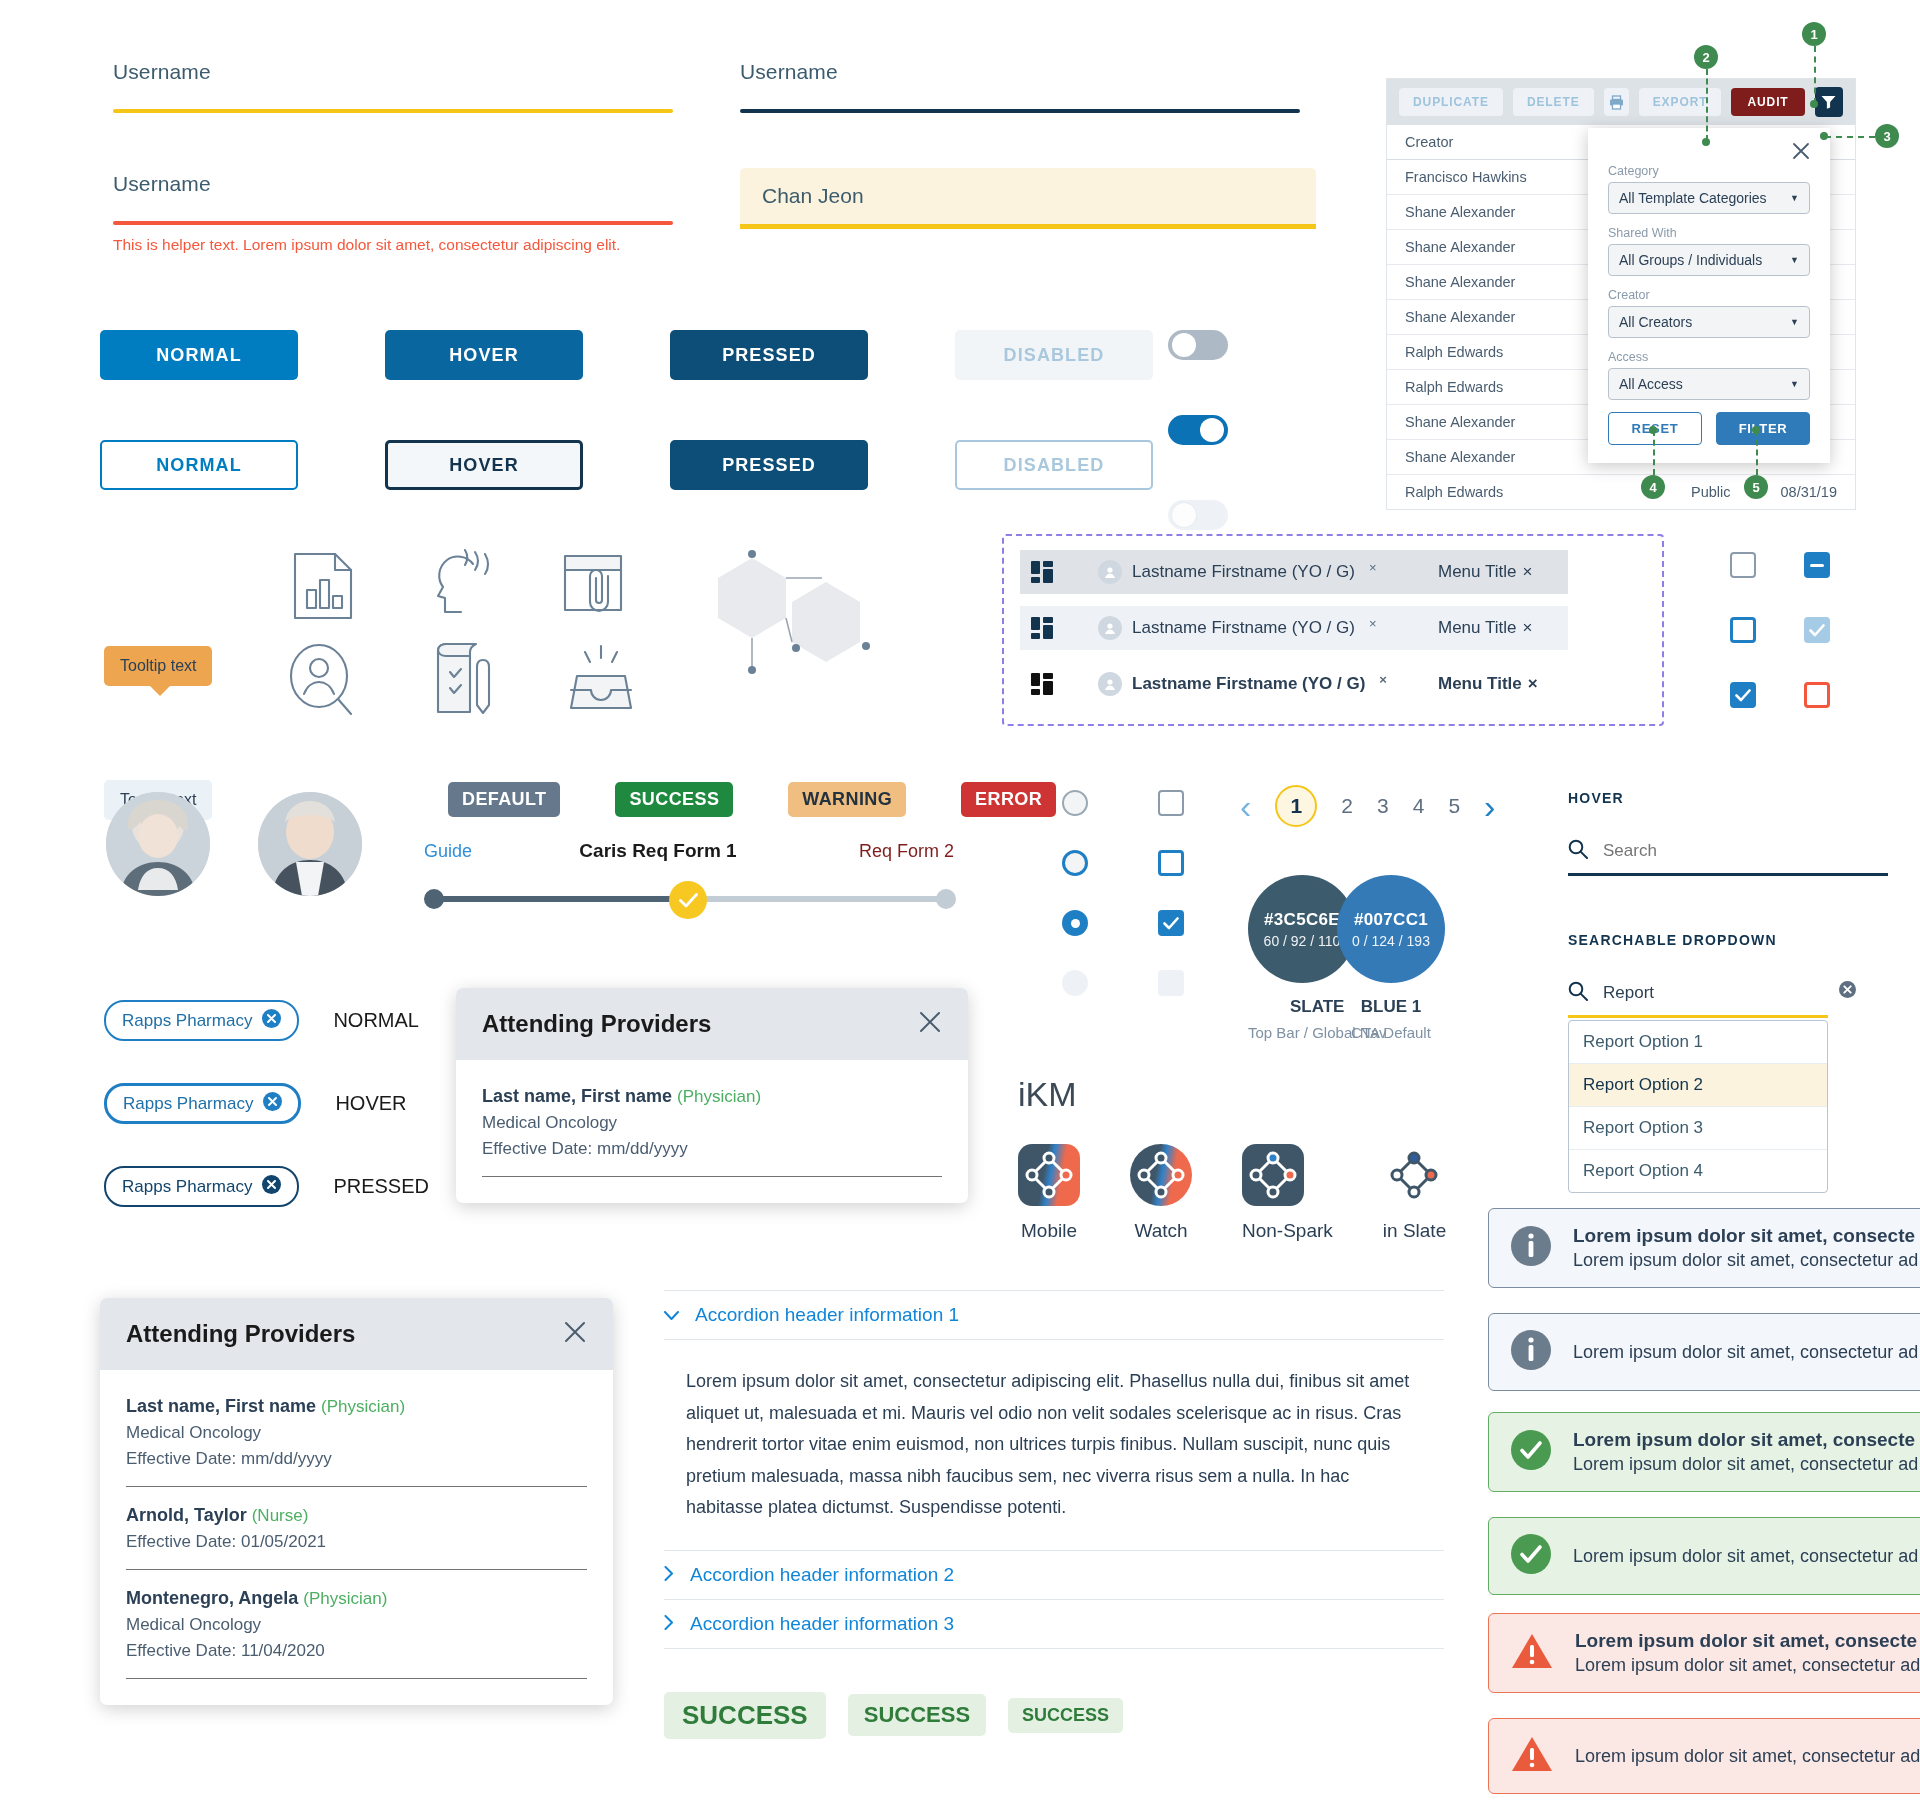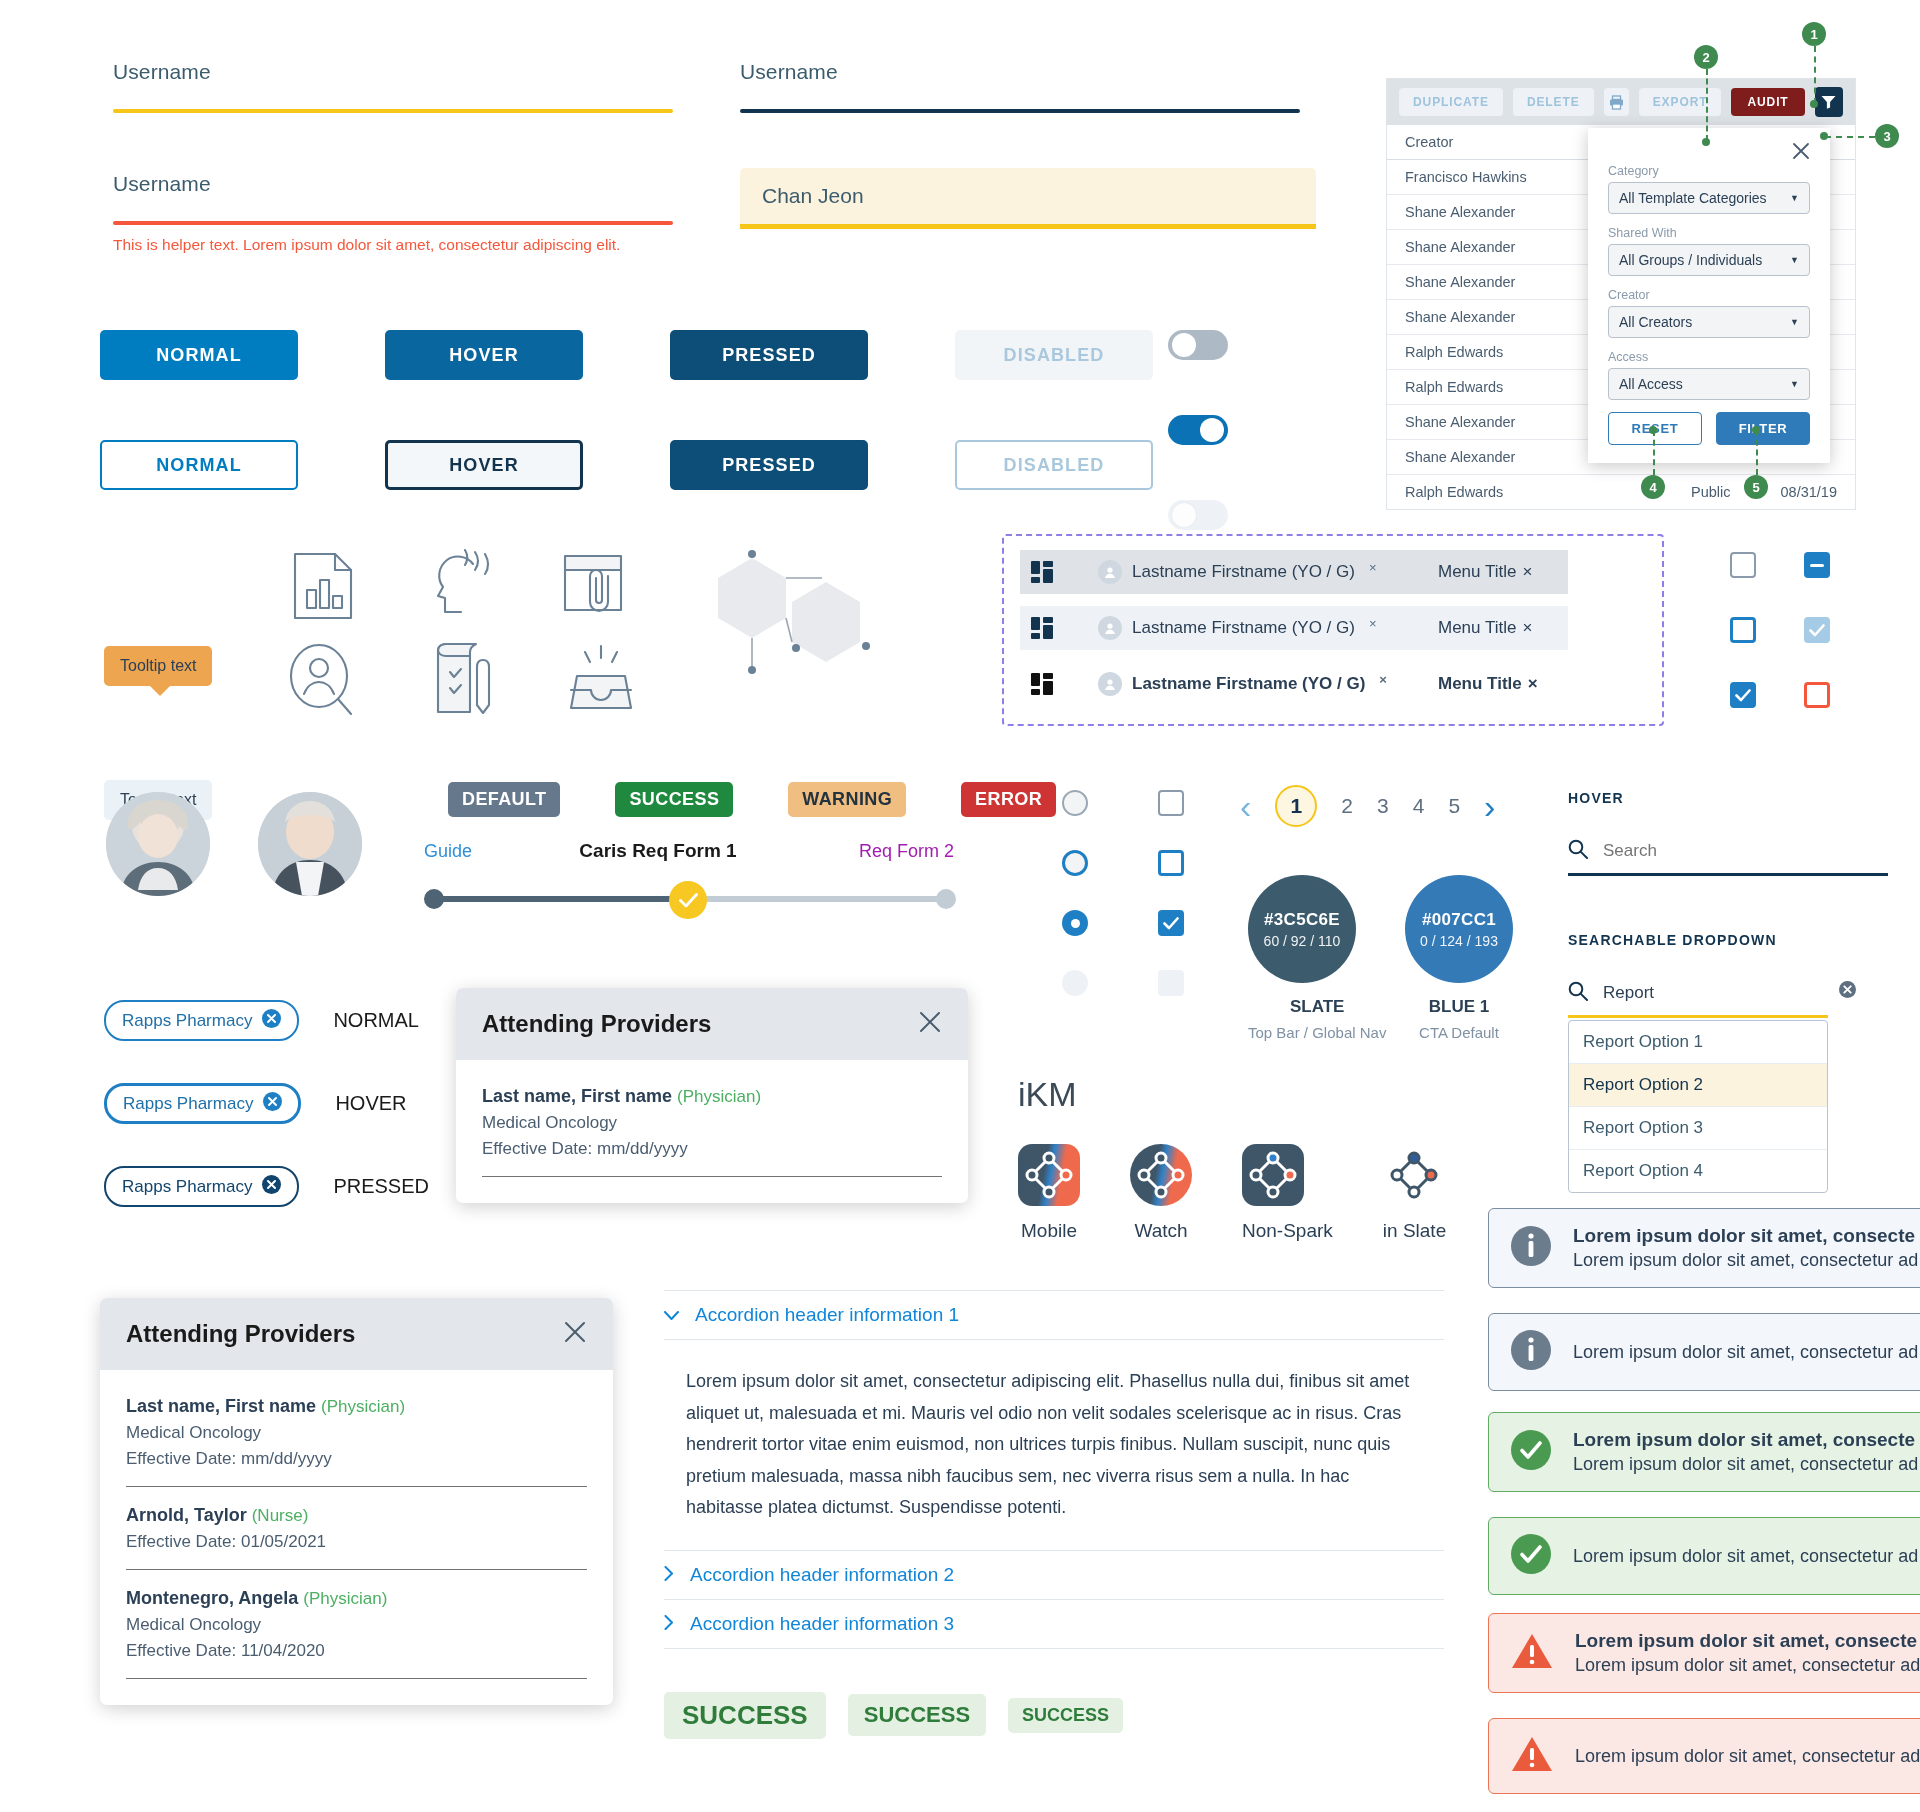--- a/index.html
+++ b/index.html
@@ -409,21 +409,21 @@
   <span class="badge bg-default">DEFAULT</span>
   <span class="badge bg-success">SUCCESS</span>
   <span class="badge bg-warning">WARNING</span>
   <span class="badge bg-error">ERROR</span>
 </div>
 
 <div class="abs" style="left:424px;top:840px;width:530px;">
   <div style="display:flex;justify-content:space-between;align-items:baseline;">
     <span style="font-size:18px;color:#2f8fd8;">Guide</span>
     <span style="font-size:19px;font-weight:700;color:#1a1a1a;">Caris Req Form 1</span>
-    <span style="font-size:18px;color:#a21caf;margin-left:15px;">Req Form 2</span>
+    <span style="font-size:18px;color:#7f1d1d;margin-left:15px;">Req Form 2</span>
   </div>
   <div style="position:relative;margin-top:26px;height:22px;">
     <div class="step-track" style="position:absolute;left:10px;top:8px;width:260px;background:#4e6475;"></div>
     <div class="step-track" style="position:absolute;left:262px;top:8px;width:260px;background:#c2ccd4;"></div>
     <div class="step-dot" style="position:absolute;left:0;top:1px;background:#4e6475;"></div>
     <div style="position:absolute;left:245px;top:-7px;width:38px;height:38px;border-radius:50%;background:#f6c821;display:flex;align-items:center;justify-content:center;">
       <svg width="19" height="15" viewBox="0 0 19 15">
           <path d="M1.5 7.5l5.5 5.5L17.5 1.5" stroke="#fff" stroke-width="2.8" fill="none" stroke-linecap="round" stroke-linejoin="round"></path>
         </svg>
     </div>
@@ -459,21 +459,21 @@
 </div>
 
 <div class="abs" style="left:1248px;top:875px;">
   <div class="swatch" style="background:#3c5c6e;">
     <span class="hex">#3C5C6E</span>
     <span class="rgb">60 / 92 / 110</span>
   </div>
   <div class="sw-name">SLATE</div>
   <div class="sw-use">Top Bar / Global Nav</div>
 </div>
-<div class="abs" style="left:1405px;top:875px;">
+<div class="abs" style="left:1337px;top:875px;">
   <div class="swatch" style="background:#337ab7;">
     <span class="hex">#007CC1</span>
     <span class="rgb">0 / 124 / 193</span>
   </div>
   <div class="sw-name">BLUE 1</div>
   <div class="sw-use">CTA Default</div>
 </div>
 
 <div class="abs" style="left:104px;top:1000px;display:flex;align-items:center;gap:34px;">
   <div style="border:2px solid #1f7fc4;border-radius:20px;padding:7px 16px;display:flex;align-items:center;gap:10px;">

